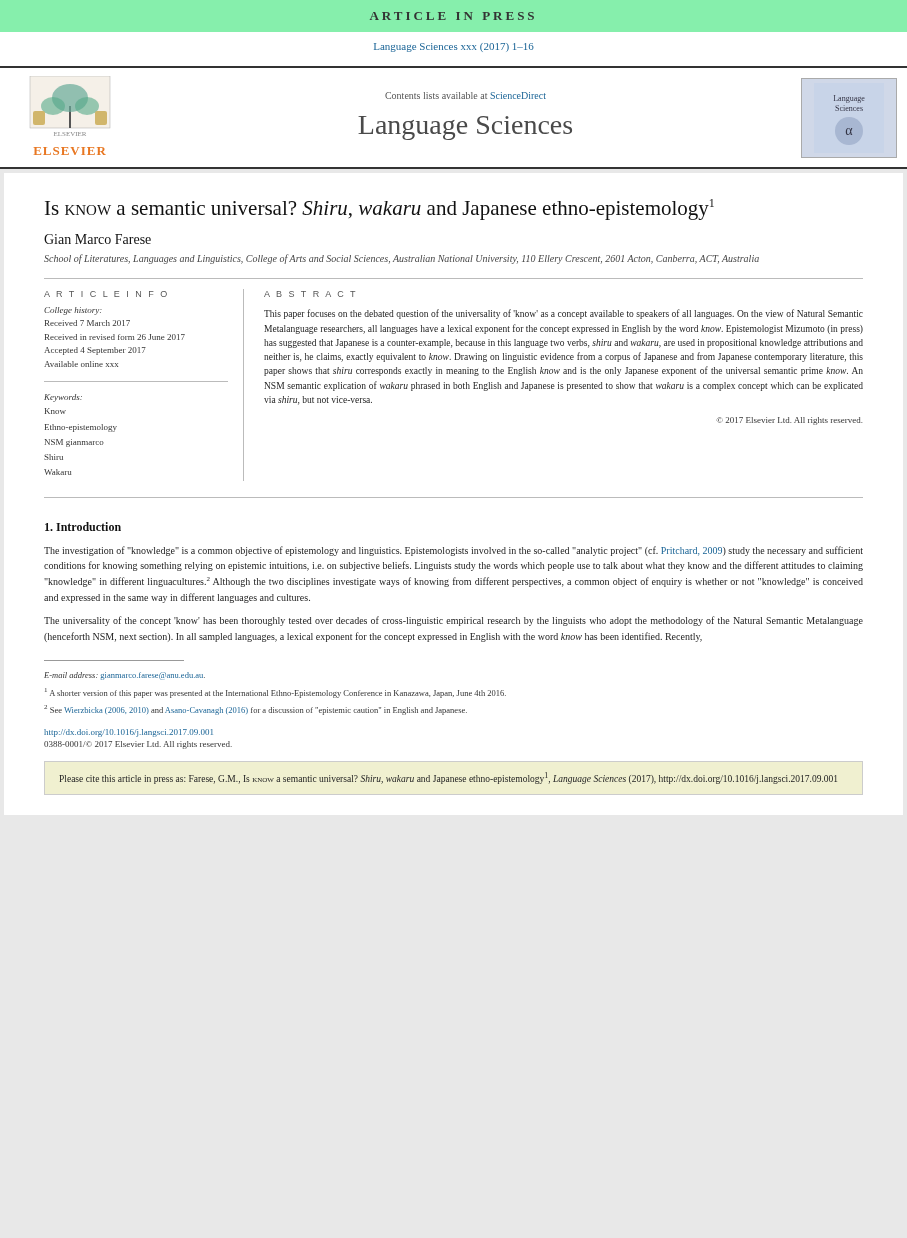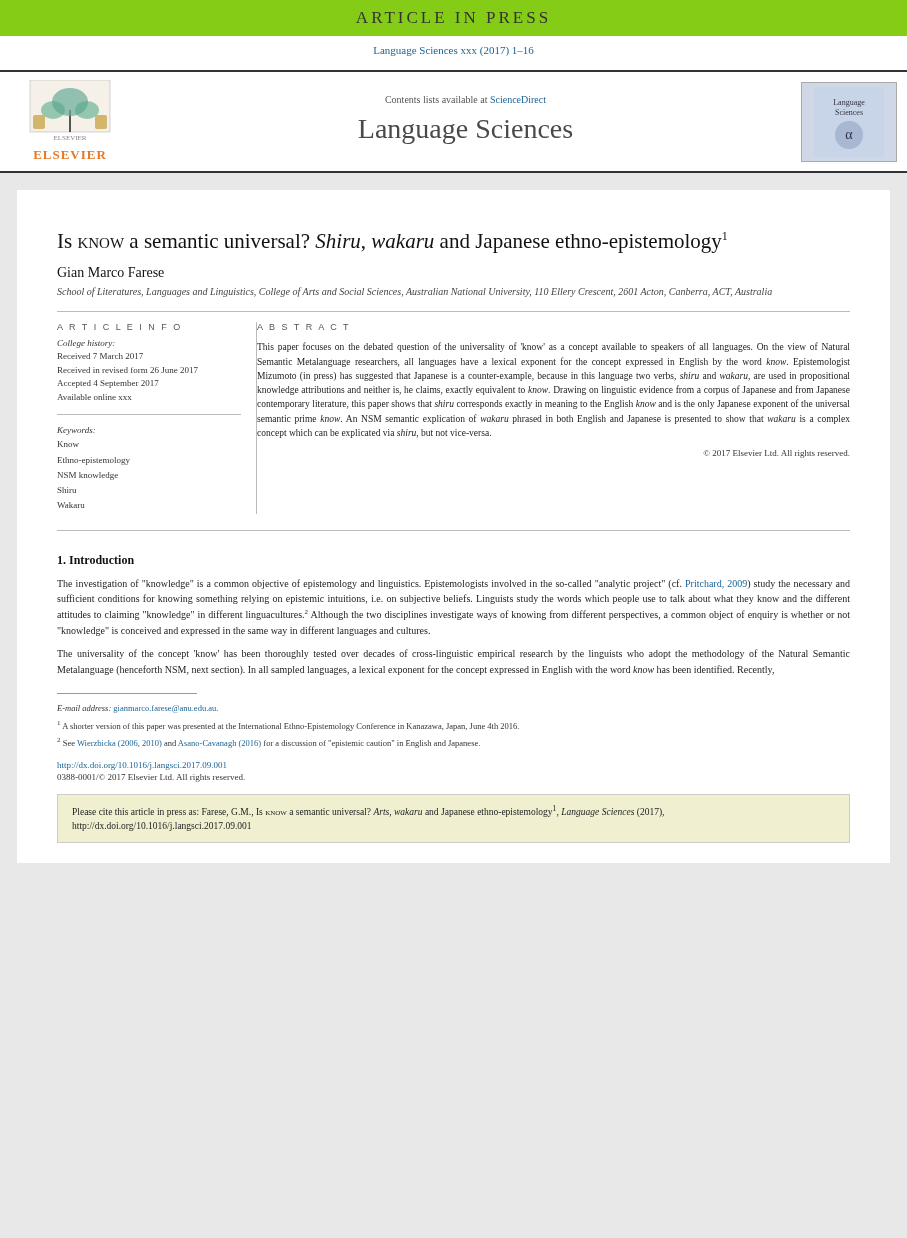--- a/index.html
+++ b/index.html
@@ -5,25 +5,25 @@
     * { margin: 0; padding: 0; box-sizing: border-box; }
     body {
       font-family: 'Times New Roman', Times, serif;
       background: #e8e8e8;
       width: 907px;
       min-height: 1238px;
       position: relative;
     }
 
     .article-in-press-banner {
-      background: #84cc16;
+      background: #86efac;
       text-align: center;
       padding: 8px 0;
-      font-size: 17px;
-      font-weight: normal;
+      font-size: 13px;
+      font-weight: bold;
       letter-spacing: 3px;
       color: #333;
       text-transform: uppercase;
     }
 
     .doi-line {
       text-align: center;
       font-size: 11px;
       color: #1a6496;
       padding: 4px 0 6px;
@@ -101,22 +101,22 @@
       justify-content: center;
       flex-shrink: 0;
       font-size: 9px;
       color: #446;
       text-align: center;
       padding: 4px;
     }
 
     .main-content {
       background: #fff;
-      margin: 17px;
-      padding: 20px 40px 20px 40px;
+      margin: 4px;
+      padding: 4px 40px 20px 40px;
     }
 
     .article-title {
       font-size: 21px;
       font-weight: normal;
       margin: 18px 0 10px;
       line-height: 1.3;
       color: #111;
     }
 
@@ -147,20 +147,21 @@
     }
 
     .divider {
       border: none;
       border-top: 1px solid #bbb;
       margin: 10px 0;
     }
 
     .two-column {
       display: flex;
+      gap: 20px;
       margin-top: 10px;
     }
 
     .article-info {
       width: 200px;
       flex-shrink: 0;
       font-size: 9.5px;
       border-right: 1px solid #bbb;
       padding-right: 15px;
     }
@@ -377,21 +378,21 @@
         <div>Received 7 March 2017</div>
         <div>Received in revised form 26 June 2017</div>
         <div>Accepted 4 September 2017</div>
         <div>Available online xxx</div>
       </div>
       <hr class="divider">
       <div class="keywords-label">Keywords:</div>
       <ul class="keywords-list">
         <li>Know</li>
         <li>Ethno-epistemology</li>
-        <li>NSM knowledge</li>
+        <li>NSM gianmarco</li>
         <li>Shiru</li>
         <li>Wakaru</li>
       </ul>
     </div>
 
     <div class="abstract-section">
       <div class="abstract-title">A B S T R A C T</div>
       <div class="abstract-text">
         This paper focuses on the debated question of the universality of 'know' as a concept available to speakers of all languages. On the view of Natural Semantic Metalanguage researchers, all languages have a lexical exponent for the concept expressed in English by the word <em>know</em>. Epistemologist Mizumoto (in press) has suggested that Japanese is a counter-example, because in this language two verbs, <em>shiru</em> and <em>wakaru</em>, are used in propositional knowledge attributions and neither is, he claims, exactly equivalent to <em>know</em>. Drawing on linguistic evidence from a corpus of Japanese and from Japanese contemporary literature, this paper shows that <em>shiru</em> corresponds exactly in meaning to the English <em>know</em> and is the only Japanese exponent of the universal semantic prime <em>know</em>. An NSM semantic explication of <em>wakaru</em> phrased in both English and Japanese is presented to show that <em>wakaru</em> is a complex concept which can be explicated via <em>shiru</em>, but not vice-versa.
       </div>
@@ -420,17 +421,17 @@
     <sup>1</sup> <span>A shorter version of this paper was presented at the International Ethno-Epistemology Conference in Kanazawa, Japan, June 4th 2016.</span>
   </div>
   <div class="footnote">
     <sup>2</sup> See <a class="inline-link">Wierzbicka (2006, 2010)</a> <span> and </span> <a class="inline-link">Asano-Cavanagh (2016)</a> <span> for a discussion of "epistemic caution" in English and Japanese.</span>
   </div>
 
   <div class="doi-footer">http://dx.doi.org/10.1016/j.langsci.2017.09.001</div>
   <div class="issn-line">0388-0001/© 2017 Elsevier Ltd. All rights reserved.</div>
 
   <div class="cite-banner">
-    Please cite this article in press as: Farese, G.M., Is <span class="small-caps">know</span> a semantic universal? <em>Arts, wakaru</em> and Japanese ethno-epistemology<sup>1</sup>,
+    Please cite this article in press as: Farese, G.M., Is <span class="small-caps">know</span> a semantic universal? <em>Shiru, wakaru</em> and Japanese ethno-epistemology<sup>1</sup>,
     <em>Language Sciences</em> (2017), http://dx.doi.org/10.1016/j.langsci.2017.09.001
   </div>
 
 </div>
 
 </body></html>

